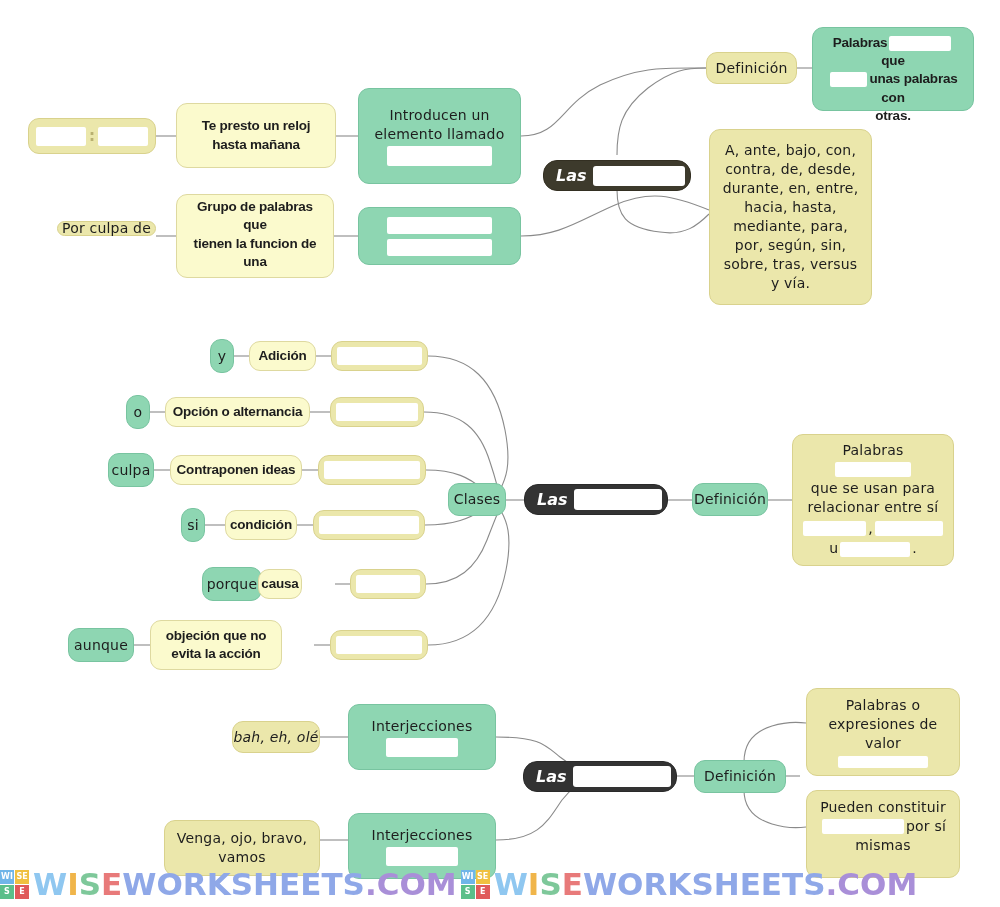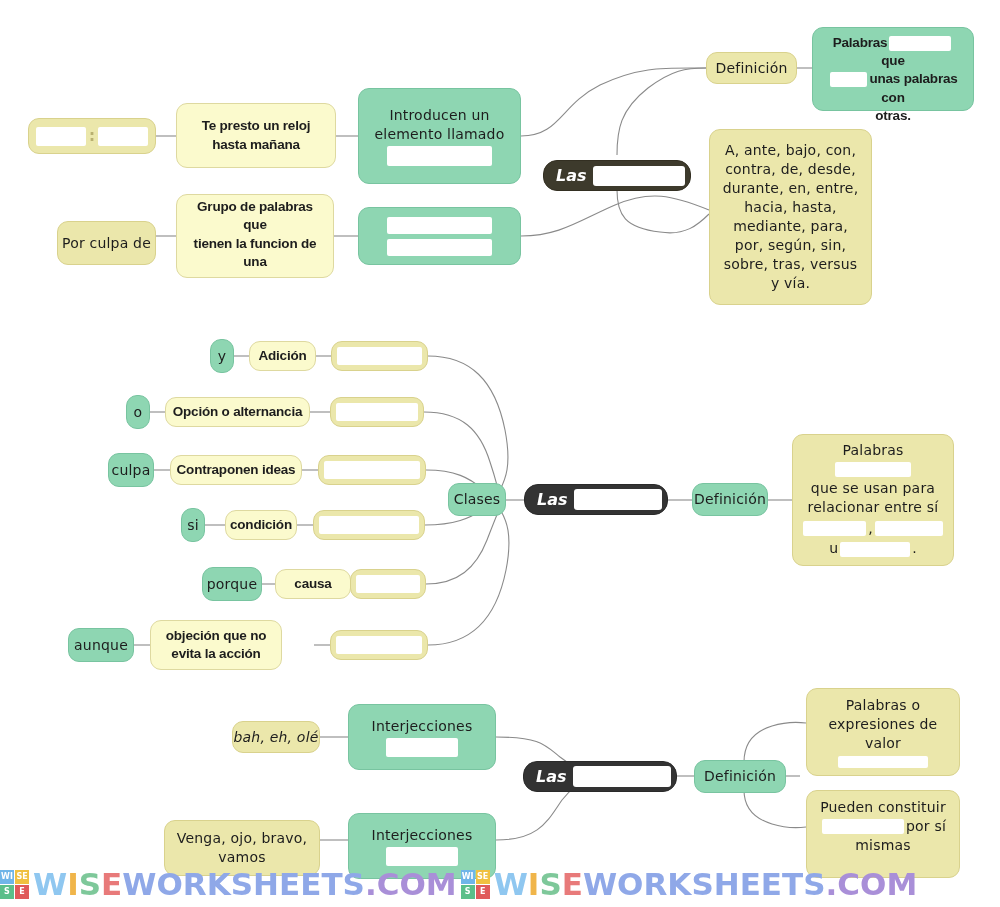--- a/index.html
+++ b/index.html
@@ -254,21 +254,21 @@
   <div class="node n-yellow f-bold pad-tb" style="left:176px; top:103px; width:160px; height:65px;">
     <span class="node-line">Te presto un reloj hasta mañana</span>
   </div>
 
   <div class="node n-green f-hand pad-tb" style="left:358px; top:88px; width:163px; height:96px;">
     <span class="node-line">Introducen un</span>
     <span class="node-line">elemento llamado</span>
     <span class="blank blank-block" style="width:105px;height:20px;"></span>
   </div>
 
-  <div class="node n-yellow-dark f-hand" style="left:57px; top:221px; width:99px; height:44px;">
+  <div class="node n-yellow-dark f-hand" style="left:57px; top:221px; width:99px; height:15px;">
     <span class="node-line">Por culpa de</span>
   </div>
 
   <div class="node n-yellow f-bold pad-tb" style="left:176px; top:194px; width:158px; height:84px;">
     <span class="node-line">Grupo de palabras que</span>
     <span class="node-line">tienen la funcion de una</span>
     <span class="blank blank-block" style="width:72px;height:18px;"></span>
   </div>
 
   <div class="node n-green" style="left:358px; top:207px; width:163px; height:58px;">
@@ -337,21 +337,21 @@
   <div class="node n-yellow f-bold" style="left:225px; top:510px; width:72px; height:30px;">
     <span>condición</span>
   </div>
   <div class="node n-yellow-dark" style="left:313px; top:510px; width:112px; height:30px;">
     <span class="blank" style="width:100px;height:18px;"></span>
   </div>
 
   <div class="node n-green f-hand" style="left:202px; top:567px; width:60px; height:34px;">
     <span>porque</span>
   </div>
-  <div class="node n-yellow f-bold" style="left:275px; top:569px; width:76px; height:30px;">
+  <div class="node n-yellow f-bold" style="left:258px; top:569px; width:44px; height:30px;">
     <span>causa</span>
   </div>
   <div class="node n-yellow-dark" style="left:350px; top:569px; width:76px; height:30px;">
     <span class="blank" style="width:64px;height:18px;"></span>
   </div>
 
   <div class="node n-green f-hand" style="left:68px; top:628px; width:66px; height:34px;">
     <span>aunque</span>
   </div>
   <div class="node n-yellow f-bold pad-tb" style="left:150px; top:620px; width:132px; height:50px;">

